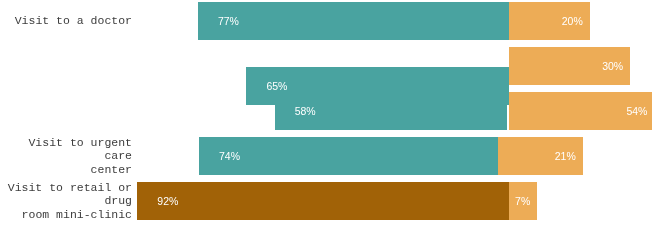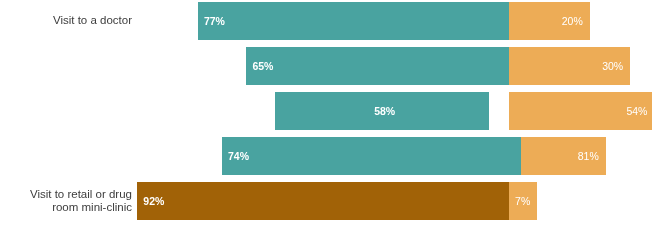--- a/index.html
+++ b/index.html
@@ -8,69 +8,72 @@
     font-family:"Liberation Sans", sans-serif;
     overflow:hidden;
   }
   #chart{position:relative;width:652px;height:220px;}
   .row{position:absolute;left:0;width:652px;height:38px;}
   .cat-label{
     position:absolute;left:0;top:0;width:132px;height:38px;
     display:flex;align-items:center;justify-content:flex-end;
     text-align:right;color:#3d3d3d;font-size:11.5px;line-height:13.5px;
     white-space:pre-line;
+    font-family:Liberation Mono, monospace;
   }
   .bars{position:absolute;top:0;height:38px;}
   .seg{position:absolute;top:0;height:38px;display:flex;align-items:center;box-sizing:border-box;}
-  .seg-a{justify-content:flex-start;padding-left:6px;font-weight:bold;}
+  .seg-a{justify-content:flex-start;padding-left:20px;}
   .seg-b{justify-content:flex-end;padding-right:7px;}
   .seg-val{color:#ffffff;font-size:10.5px;}
 </style>
 </head>
 <body>
 
 <div id="chart">
     <div class="row" style="top: 2px;">
       <div class="cat-label">Visit to a doctor</div>
       <div class="bars" style="left: 197.92px; width: 391.88px;">
         <div class="seg seg-a" style="left: 0px; width: 311.08px; background: rgb(73, 163, 160);">
           <span class="seg-val">77%</span>
         </div>
         <div class="seg seg-b" style="left: 311.08px; width: 80.8px; background: rgb(237, 172, 86); padding-left: 12px;">
           <span class="seg-val">20%</span>
         </div>
       </div>
     </div>
     <div class="row" style="top: 47px;">
       <div class="bars" style="left: 246.4px; width: 383.8px;">
-        <div class="seg seg-a" style="left: 0px; width: 262.6px; background: rgb(73, 163, 160);">
+        <div class="seg seg-a" style="left: 0px; width: 262.6px; background: rgb(73, 163, 160); margin-top: 20px;">
           <span class="seg-val">65%</span>
         </div>
         <div class="seg seg-b" style="left: 262.6px; width: 121.2px; background: rgb(237, 172, 86);">
           <span class="seg-val">30%</span>
         </div>
       </div>
     </div>
     <div class="row" style="top: 92px;">
       <div class="bars" style="left: 274.68px; width: 379.76px;">
-        <div class="seg seg-a" style="left: 0px; width: 214px; background: rgb(73, 163, 160); justify-content: center;">
+        <div class="seg seg-a" style="left: 0px; width: 232px; background: rgb(73, 163, 160);">
           <span class="seg-val">58%</span>
         </div>
         <div class="seg seg-b" style="left: 234.32px; width: 145.44px; background: rgb(237, 172, 86);">
           <span class="seg-val">54%</span>
         </div>
       </div>
     </div>
     <div class="row" style="top: 137px;">
-      <div class="bars" style="left: 222px; width: 372px;">
+      <div class="cat-label">Visit to urgent care
+center</div>
+      <div class="bars" style="left: 199px; width: 372px;">
         <div class="seg seg-a" style="left: 0px; width: 298.96px; background: rgb(73, 163, 160);">
           <span class="seg-val">74%</span>
         </div>
         <div class="seg seg-b" style="left: 298.96px; width: 84.84px; background: rgb(237, 172, 86);">
-          <span class="seg-val">81%</span>
+          <span class="seg-val">21%</span>
         </div>
       </div>
     </div>
     <div class="row" style="top: 182px;">
       <div class="cat-label">Visit to retail or drug
 room mini-clinic</div>
       <div class="bars" style="left: 137.32px; width: 399.96px;">
         <div class="seg seg-a" style="left: 0px; width: 371.68px; background: #a16207;">
           <span class="seg-val">92%</span>
         </div>

